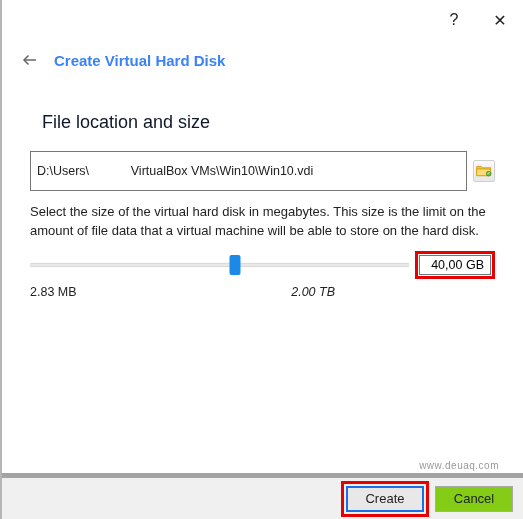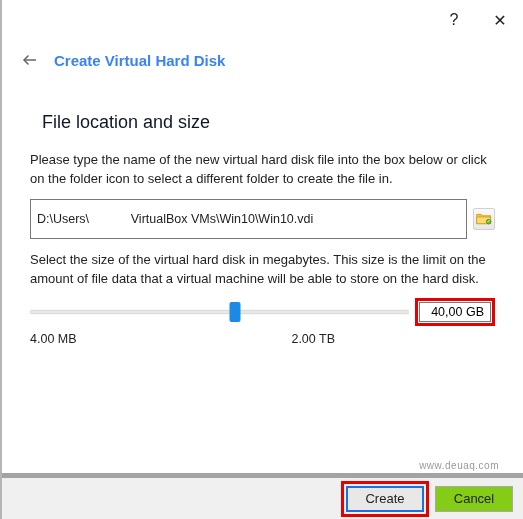--- a/index.html
+++ b/index.html
@@ -139,21 +139,21 @@
       background: #fff;
     }
     .slider-labels {
       display: flex;
       justify-content: space-between;
       font-size: 12.5px;
       color: #222;
       margin-top: 6px;
       padding-right: 140px;
     }
-    .slider-labels span:last-child { margin-right: 20px; }
+    .slider-labels span:last-child { margin-right: 20px; font-style: italic; }
     .footer {
       position: absolute;
       left: 0; right: 0; bottom: 0;
       height: 46px;
       background: #f0f0f0;
       border-top: 5px solid #a3a3a3;
       display: flex;
       justify-content: flex-end;
       align-items: center;
       padding: 0 10px;
@@ -201,21 +201,20 @@
       <line x1="20" y1="12" x2="4" y2="12"></line>
       <polyline points="10,6 4,12 10,18"></polyline>
     </svg>
   </div>
   <div class="page-title">Create Virtual Hard Disk</div>
 </div>
 
 <div class="content">
   <div class="section-title">File location and size</div>
 
-  <div class="body-text">Please type the name of the new virtual hard disk file into the box below or click on the folder icon to select a different folder to create the file in.</div>
 
   <div class="path-row">
     <input class="path-input" type="text" value="D:\Users\            VirtualBox VMs\Win10\Win10.vdi" style="">
     <div class="folder-btn">
       <svg class="folder-svg" viewBox="0 0 24 20">
         <path d="M1 3 h7 l2 2 h12 v12 H1 Z" fill="#f4c23c" stroke="#c98f00" stroke-width="1"></path>
         <path d="M1 7 h21 l-2 10 H1 Z" fill="#ffdc73" stroke="#c98f00" stroke-width="1"></path>
         <circle cx="19" cy="14" r="3.5" fill="#6fbf3a" stroke="#3e7a1f"></circle>
         <path d="M17 15 l4 -4" stroke="#fff" stroke-width="1"></path>
       </svg>
@@ -228,21 +227,21 @@
     <div class="slider-wrap">
       <div class="slider-track"></div>
       <div class="slider-thumb" id="thumb" style="left: 54%;"></div>
     </div>
     <div class="size-box-wrap">
       <input class="size-box" type="text" value="40,00 GB" style="">
     </div>
   </div>
 
   <div class="slider-labels">
-    <span>4.00 MB</span>
+    <span>2.83 MB</span>
     <span>2.00 TB</span>
   </div>
 </div>
 
 <div class="watermark">www.deuaq.com</div>
 
 <div class="footer">
   <div class="create-wrap">
     <button class="btn btn-primary">Create</button>
   </div>

